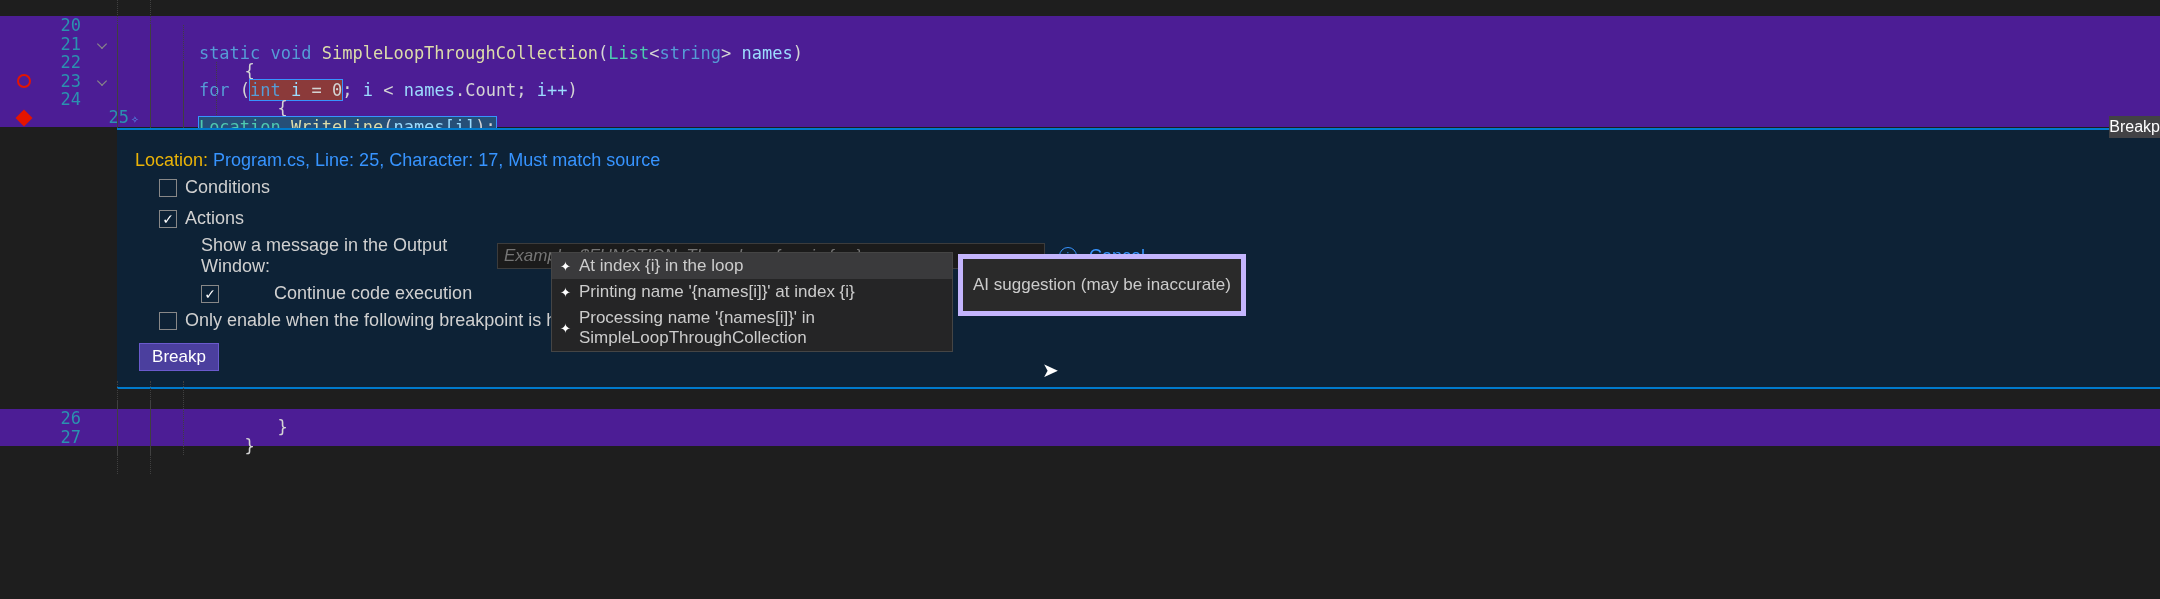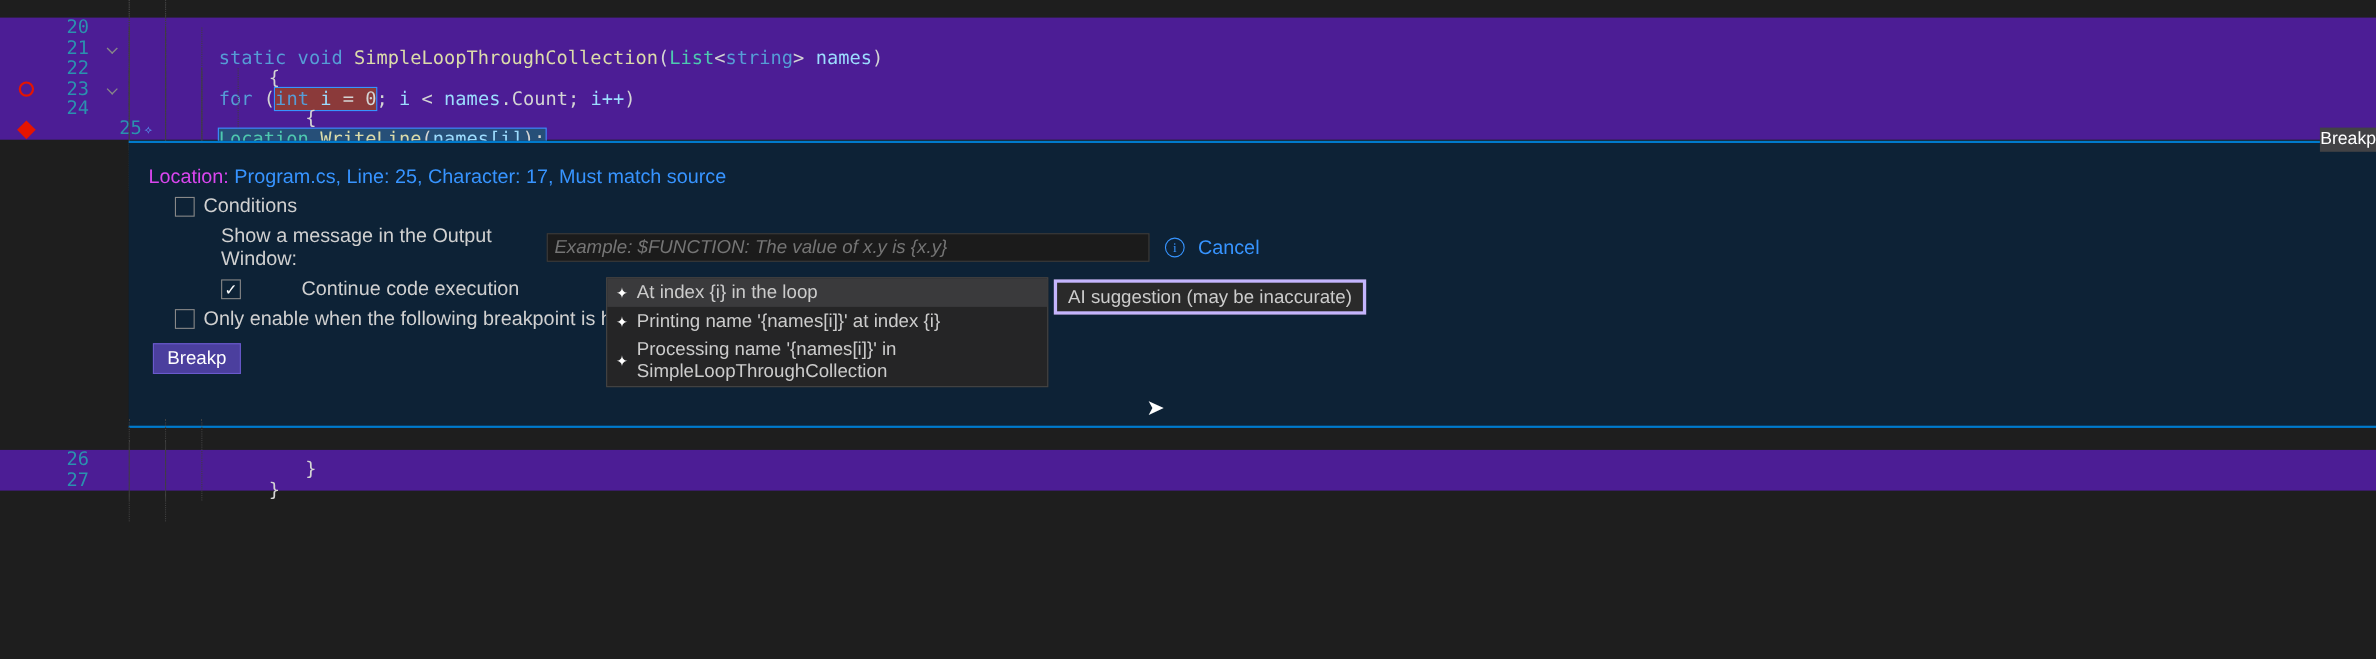--- a/index.html
+++ b/index.html
@@ -109,21 +109,21 @@
     right: 0;
     top: 128px;
     background: #0d2236;
     border-top: 2px solid #007acc;
     border-bottom: 2px solid #007acc;
     padding: 20px 0 16px 18px;
     color: #d0d0d0;
     height: 261px;
   }
   .loc-line { font-size: 18px; margin-bottom: 6px; }
-  .loc-line .label { color: #d946ef; }
+  .loc-line .label { color: #eab308; }
   .loc-line .val   { color: #3794ff; }
 
   .opt-row {
     display: flex;
     align-items: center;
     margin-top: 6px;
     font-size: 18px;
   }
   .cb {
     width: 18px; height: 18px;
@@ -175,22 +175,22 @@
   .cancel-link {
     color: #3794ff;
     font-size: 18px;
   }
 
   .ai-badge {
     position: absolute;
     left: 841px;
     top: 124px;
     background: #2a2a2a;
-    border: 3px solid #c4b5fd;
-    padding: 3px 10px;
+    border: 5px solid #c4b5fd;
+    padding: 16px 10px;
     font-size: 17px;
     color: #cccccc;
   }
 
   .close-btn {
     margin-top: 12px;
     margin-left: 4px;
     width: 80px;
     height: 28px;
     background: #4b3f9e;
@@ -361,20 +361,24 @@
 
   <div class="loc-line">
     <span class="label">Location: </span><span class="val">Program.cs, Line: 25, Character: 17, Must match source</span>
   </div>
 
   <div class="opt-row indent1">
     <div class="cb"></div>
     <span>Conditions</span>
   </div>
 
+  <div class="opt-row indent1" style="margin-top:10px">
+    <div class="cb checked"></div>
+    <span>Actions</span>
+  </div>
 
   <div class="msg-row">
     <div class="msg-label">Show a message in the Output Window:</div>
     <input class="msg-input" placeholder="Example: $FUNCTION: The value of x.y is {x.y}" style="">
     <div class="info-icon">i</div>
     <span class="cancel-link">Cancel</span>
   </div>
 
   <div class="opt-row indent2">
     <div class="cb checked"></div>

